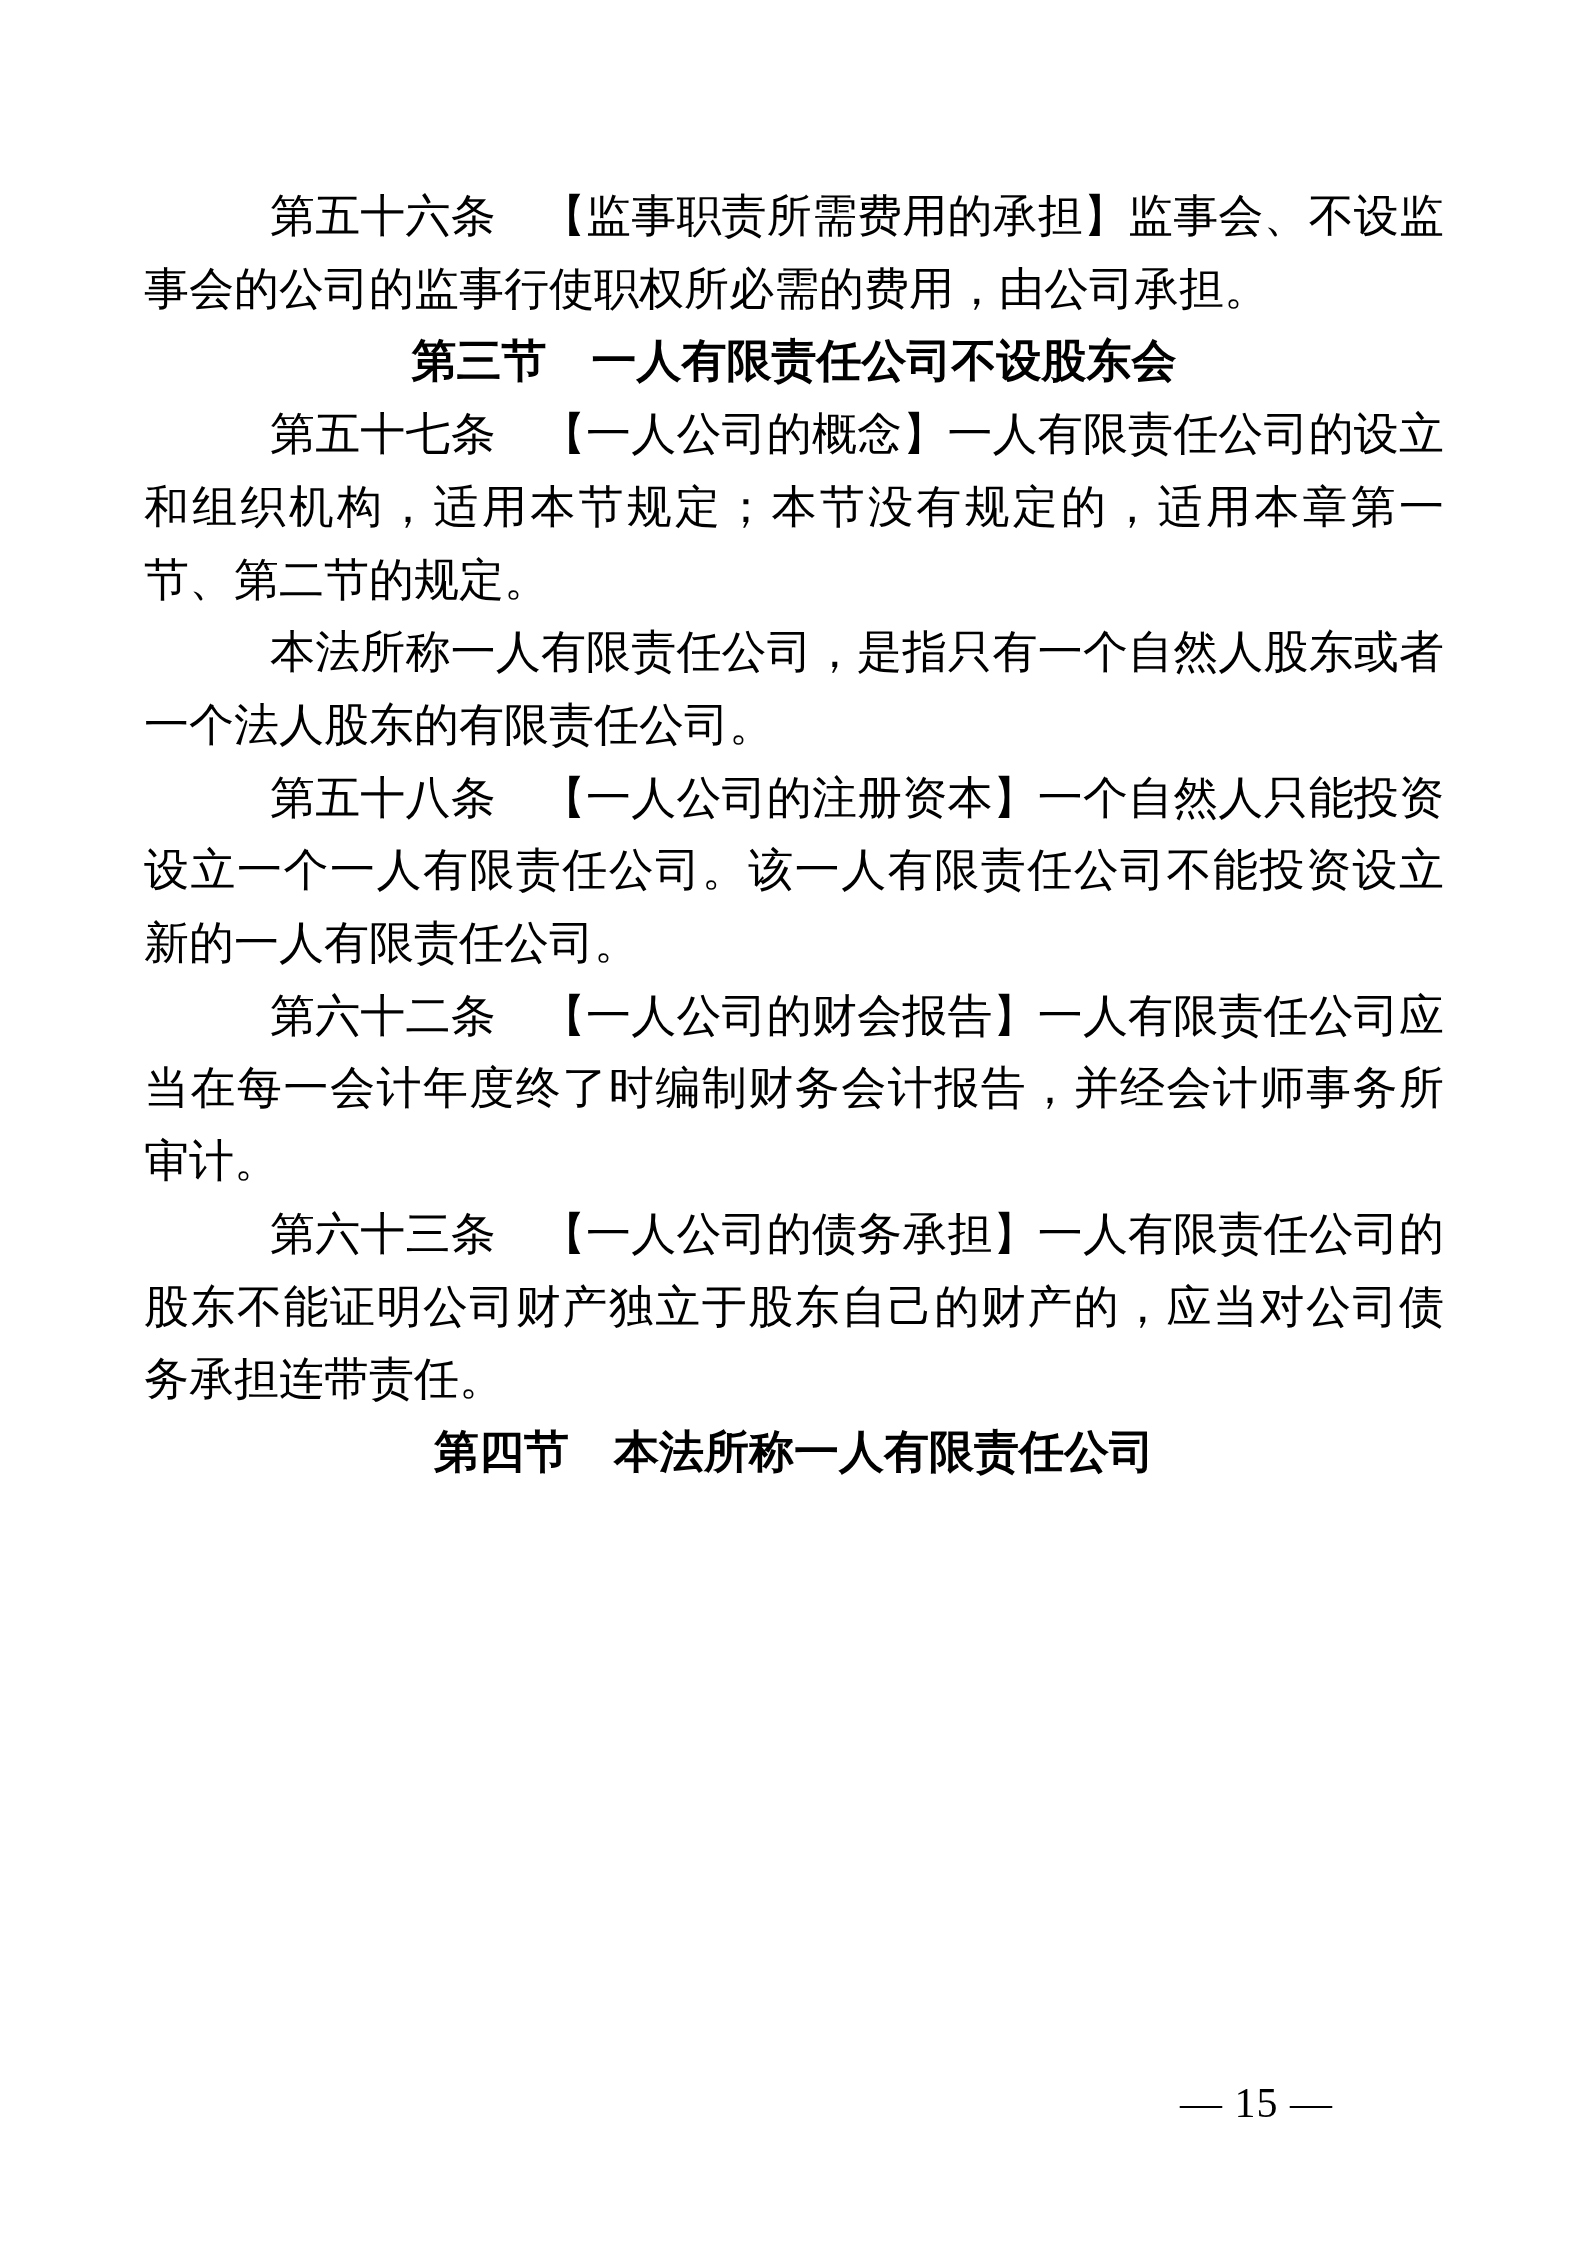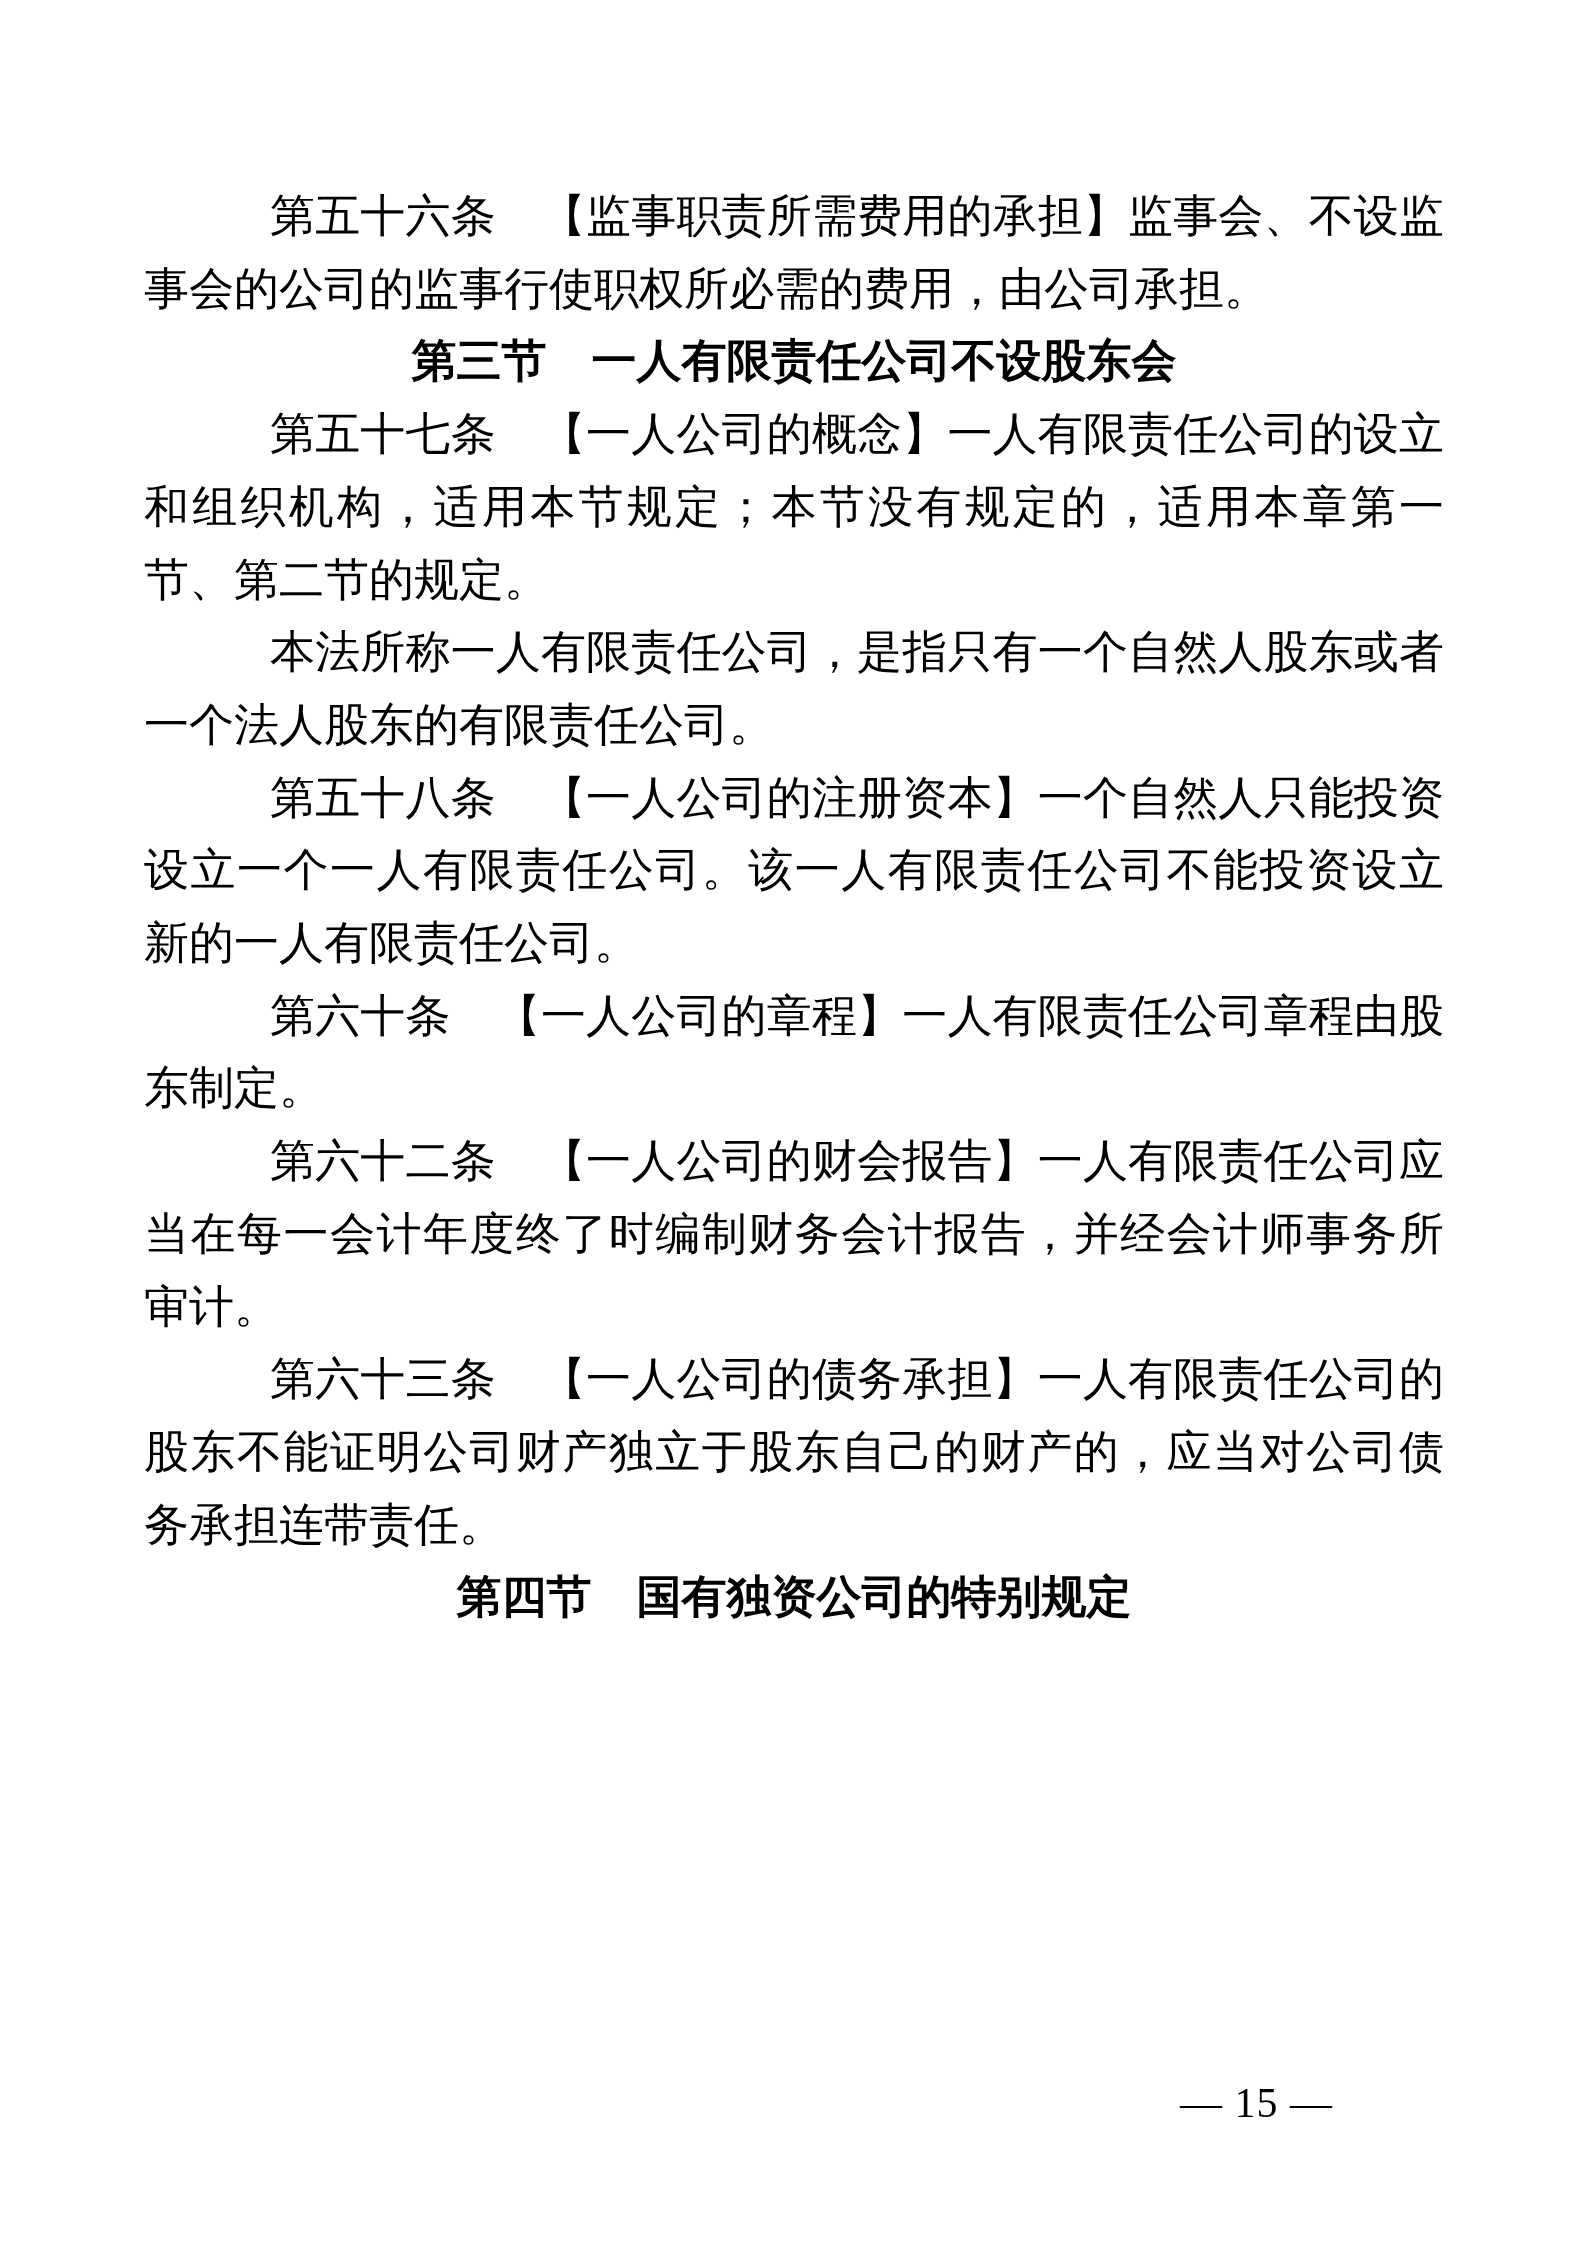--- a/index.html
+++ b/index.html
@@ -56,19 +56,18 @@
 </head>
 <body>
 
 <div class="page">
   <div class="doc-body">
       <p class="body">第五十六条　【监事职责所需费用的承担】监事会、不设监事会的公司的监事行使职权所必需的费用，由公司承担。</p>
       <p class="heading">第三节　一人有限责任公司不设股东会</p>
       <p class="body">第五十七条　【一人公司的概念】一人有限责任公司的设立和组织机构，适用本节规定；本节没有规定的，适用本章第一节、第二节的规定。</p>
       <p class="body">本法所称一人有限责任公司，是指只有一个自然人股东或者一个法人股东的有限责任公司。</p>
       <p class="body">第五十八条　【一人公司的注册资本】一个自然人只能投资设立一个一人有限责任公司。该一人有限责任公司不能投资设立新的一人有限责任公司。</p>
-      <p class="body">第六十条　【一人公司的章程】一人有限责任公司章程由股东制定。</p>
       <p class="body">第六十二条　【一人公司的财会报告】一人有限责任公司应当在每一会计年度终了时编制财务会计报告，并经会计师事务所审计。</p>
       <p class="body">第六十三条　【一人公司的债务承担】一人有限责任公司的股东不能证明公司财产独立于股东自己的财产的，应当对公司债务承担连带责任。</p>
-      <p class="heading">第四节　国有独资公司的特别规定</p>
+      <p class="heading">第四节　本法所称一人有限责任公司</p>
     </div>
   <div class="page-number">— 15 —</div>
 </div>
 
 </body></html>

